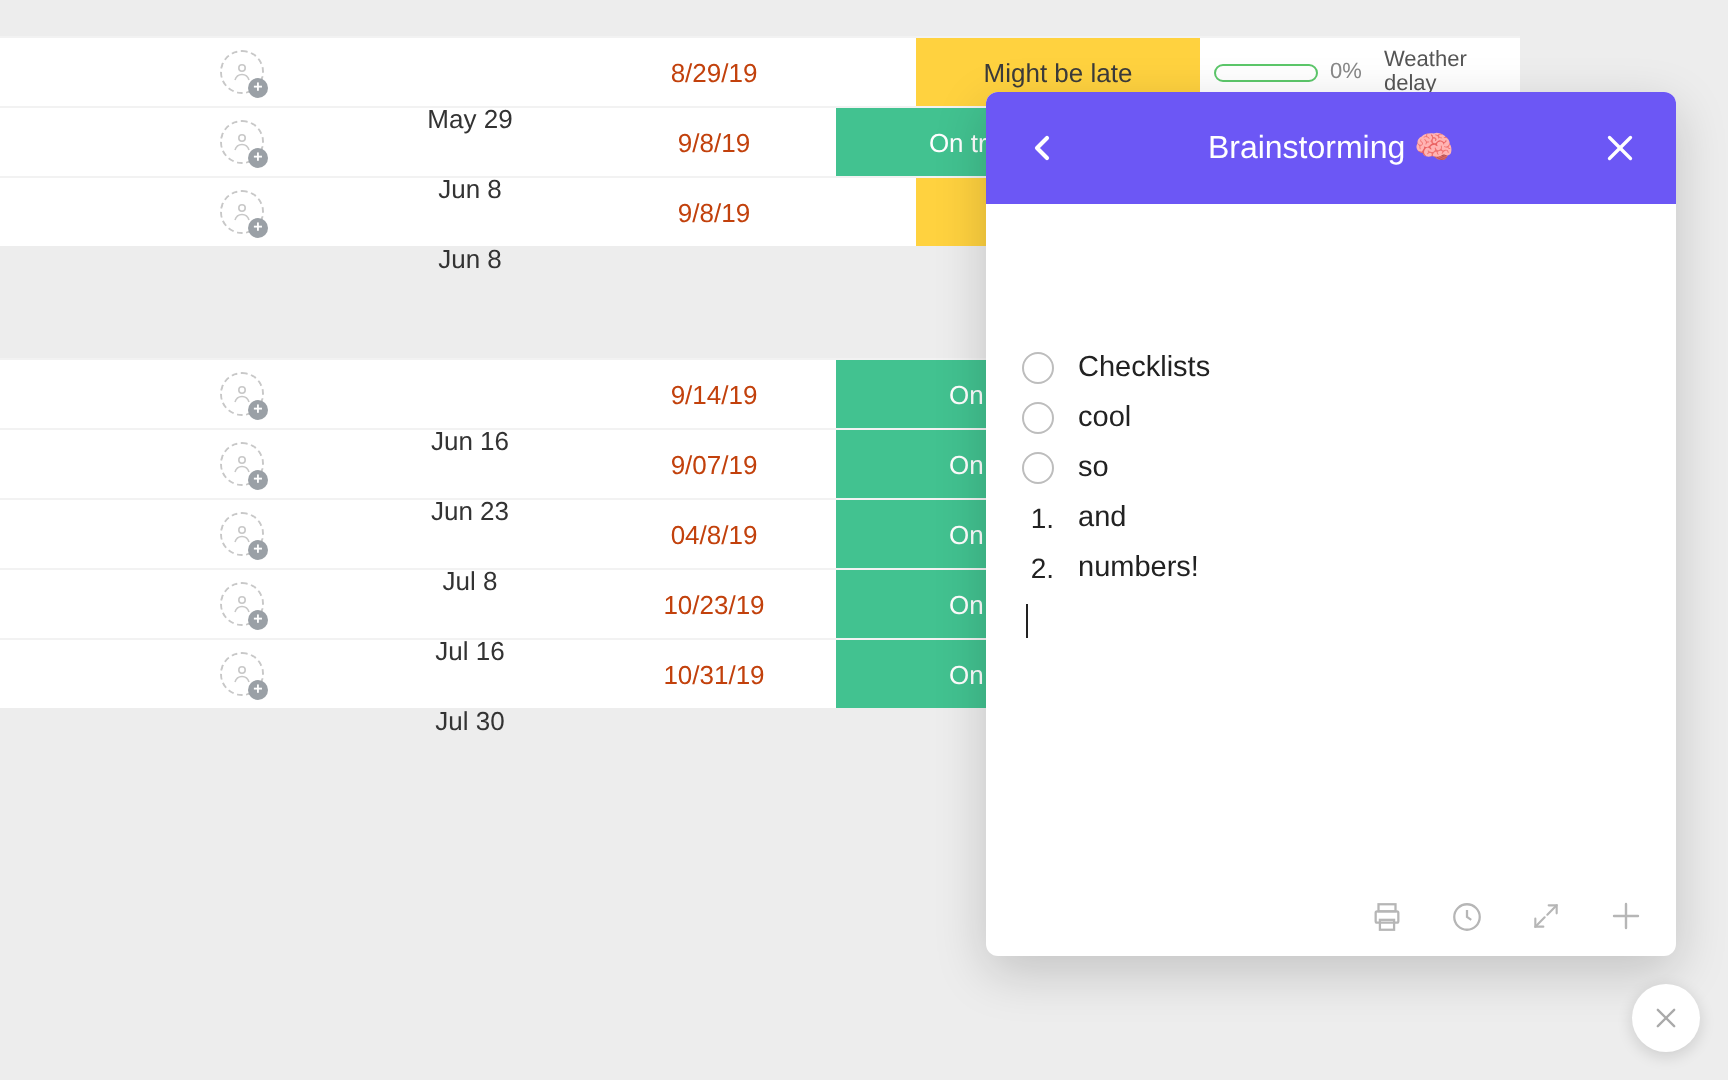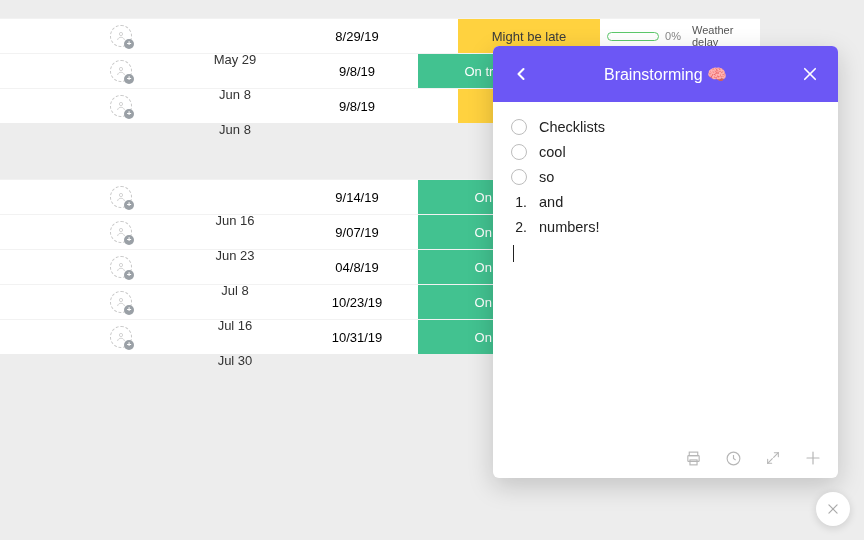--- a/index.html
+++ b/index.html
@@ -19,43 +19,43 @@
     display: flex; align-items: center; justify-content: center;
   }
   .assignee-placeholder svg { width: 12px; height: 12px; }
   .plus-badge {
     position: absolute; right: -3px; bottom: -3px;
     width: 10px; height: 10px; border-radius: 50%;
     background: #9aa0a6; color: #fff; font-size: 8px; line-height: 10px;
     text-align: center; font-weight: 700;
   }
   .cell-date1 { width: 122px; text-align: center; font-size: 13px; color: #333; margin-top: 47px; }
-  .cell-date2 { width: 122px; text-align: center; font-size: 13px; color: #000000; }
+  .cell-date2 { width: 122px; text-align: center; font-size: 13px; color: #c2410c; }
   .cell-status { width: 142px; text-align: center; font-size: 13px; color: #fff; font-weight: 500; height: 100%; display:flex; align-items:center; justify-content:center;}
   .status-late { background: #ffd23f; color: #3b3b3b; margin-left: 40px; }
   .status-ontrack { background: #42c290; }
   .cell-prog { width: 88px; display:flex; align-items:center; justify-content:center; gap:6px;}
   .prog-bar { width: 52px; height: 9px; border:1px solid #5cc76a; border-radius: 5px; position:relative;}
   .prog-fill { position:absolute; left:0; top:0; bottom:0; background:#5cc76a; border-radius:5px;}
   .prog-pct { font-size: 11px; color:#888;}
   .cell-note { flex: 1; font-size: 11px; color:#555; padding-left: 4px;}
 
   .panel {
     position: absolute; left: 493px; top: 46px; width: 345px; height: 432px;
     background: #fff; border-radius: 6px;
     box-shadow: 0 8px 26px rgba(0,0,0,.18);
-    display: flex; flex-direction: column; overflow: hidden;
+    display: flex; flex-direction: column; overflow: hidden; gap: 17px;
   }
   .panel-header {
     height: 56px; background: #6c57f5; display: flex; align-items: center;
     padding: 0 14px; color: #fff;
   }
   .hdr-btn { width: 28px; height: 28px; display:flex; align-items:center; justify-content:center; cursor:pointer; }
   .panel-title { flex:1; text-align:center; font-size: 16px; font-weight: 500;}
-  .panel-body { flex:1; padding: 12px 18px; font-size: 14.5px; color:#222; }
+  .panel-body { flex:1; padding: 12px 18px; font-size: 14.5px; color:#222;margin-top:40px; }
   .check-line, .num-line { display:flex; align-items:center; gap:12px; padding: 4.5px 0; }
   .check-circle { width:16px; height:16px; border:1.5px solid #bdbdbd; border-radius:50%; }
   .num-marker { width:16px; text-align:right; font-size:14px; color:#222;}
   .cursor-line { padding: 6px 0 0 2px;}
   .caret { display:inline-block; width:1px; height:17px; background:#222;}
   .panel-footer { height: 34px; display:flex; justify-content:flex-end; align-items:center; gap:22px; padding: 0 16px 6px 0;}
   .ft-icon { width:18px; height:18px; color:#b6b6b6; display:flex; align-items:center; justify-content:center;}
 
   .close-fab {
     position:absolute; right: 14px; bottom: 14px; width:34px; height:34px;

